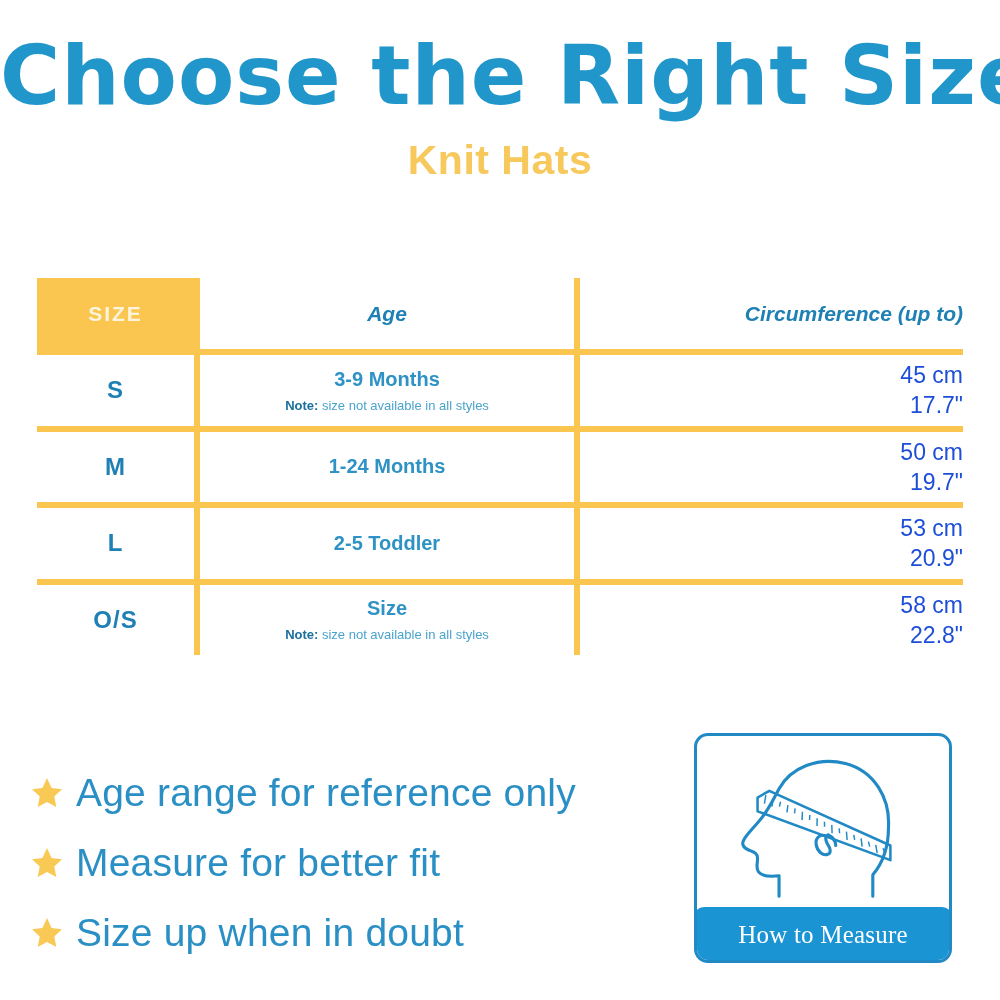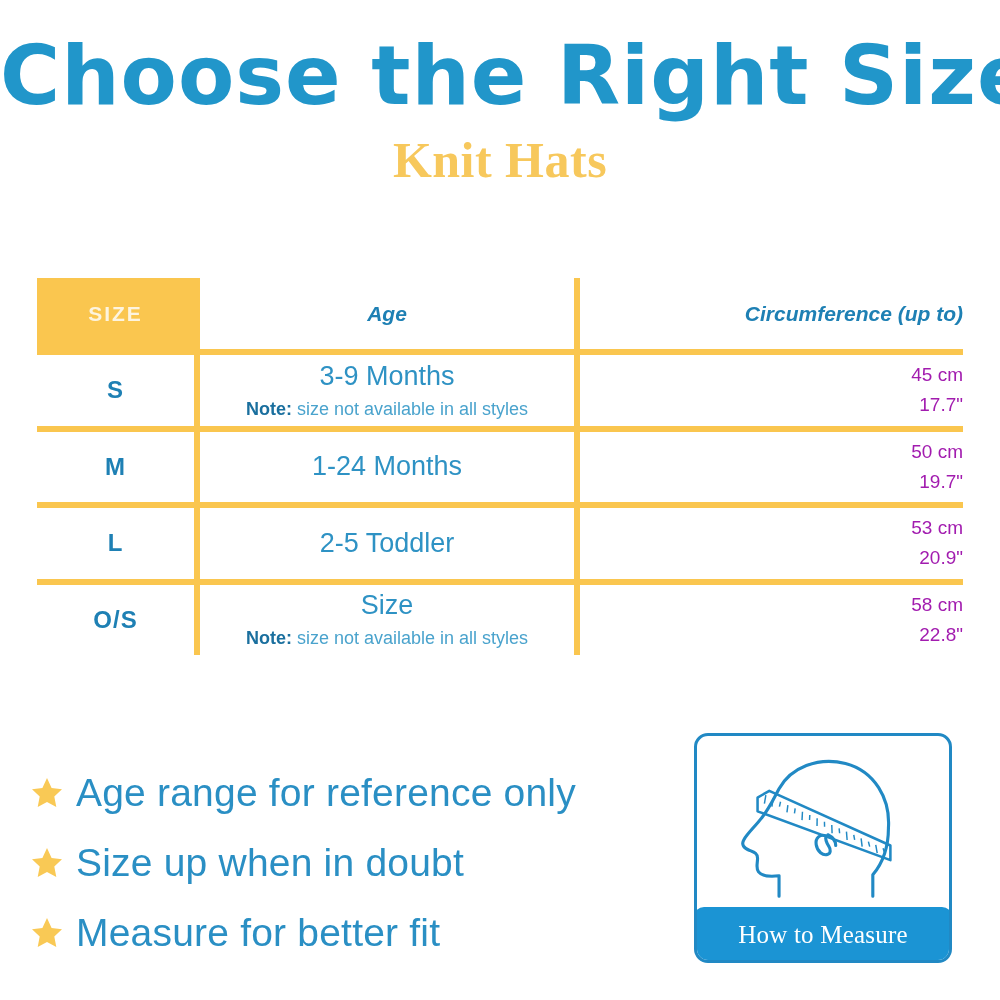--- a/index.html
+++ b/index.html
@@ -27,22 +27,22 @@
     font-family: "DejaVu Sans", sans-serif;
     font-size: 82px;
     line-height: 96px;
     font-weight: bold;
     color: #2196ca;
     letter-spacing: 1px;
     white-space: nowrap;
   }
   #subtitle {
     margin-top: 12px;
-    font-family: Liberation Serif, serif;
-    font-size: 50px;
+    font-family: Liberation Sans, sans-serif;
+    font-size: 41px;
     line-height: 48px;
     font-weight: bold;
     color: #f7c85c;
     letter-spacing: 0.5px;
   }
 
   
   #size-table {
     position: absolute;
     left: 37px;
@@ -90,35 +90,35 @@
     font-style: italic;
   }
   .size-label {
     color: #1e80b4;
     font-size: 24px;
     font-weight: bold;
     letter-spacing: 1px;
   }
   .age-main {
     color: #2e92c4;
-    font-size: 27px;
-    font-weight: normal;
+    font-size: 20px;
+    font-weight: bold;
   }
   .age-note {
     margin-top: 7px;
-    font-size: 18px;
+    font-size: 13px;
     color: #4aa3cd;
   }
   .age-note b {
     color: #1a6f9e;
     font-weight: bold;
   }
   .circ-line {
-    color: #a21caf;
-    font-size: 19px;
+    color: #1d4ed8;
+    font-size: 23px;
     line-height: 30px;
     font-weight: normal;
   }
 
   
   #bullets {
     position: absolute;
     left: 30px;
     top: 758px;
     width: 640px;
@@ -265,30 +265,30 @@
     </span>
     <span class="bullet-text">Age range for reference only</span>
   </div>
 
   <div class="bullet">
     <span class="star-icon">
       <svg width="34" height="34" viewBox="0 0 34 34">
         <polygon points="17,2 21.6,12 32,13.3 24.3,20.6 26.3,31 17,25.9 7.7,31 9.7,20.6 2,13.3 12.4,12" fill="#f9c955"></polygon>
       </svg>
     </span>
-    <span class="bullet-text">Size up when in doubt</span>
+    <span class="bullet-text">Measure for better fit</span>
   </div>
 
   <div class="bullet">
     <span class="star-icon">
       <svg width="34" height="34" viewBox="0 0 34 34">
         <polygon points="17,2 21.6,12 32,13.3 24.3,20.6 26.3,31 17,25.9 7.7,31 9.7,20.6 2,13.3 12.4,12" fill="#f9c955"></polygon>
       </svg>
     </span>
-    <span class="bullet-text">Measure for better fit</span>
+    <span class="bullet-text">Size up when in doubt</span>
   </div>
 
 </div>
 
 <div id="measure-panel">
 
   <svg id="head-figure" viewBox="0 0 258 178" preserveAspectRatio="xMidYMid meet">
     <g fill="none" stroke="#2189c4" stroke-width="3.2" stroke-linecap="round" stroke-linejoin="round">
 
       <path d="M196,92

